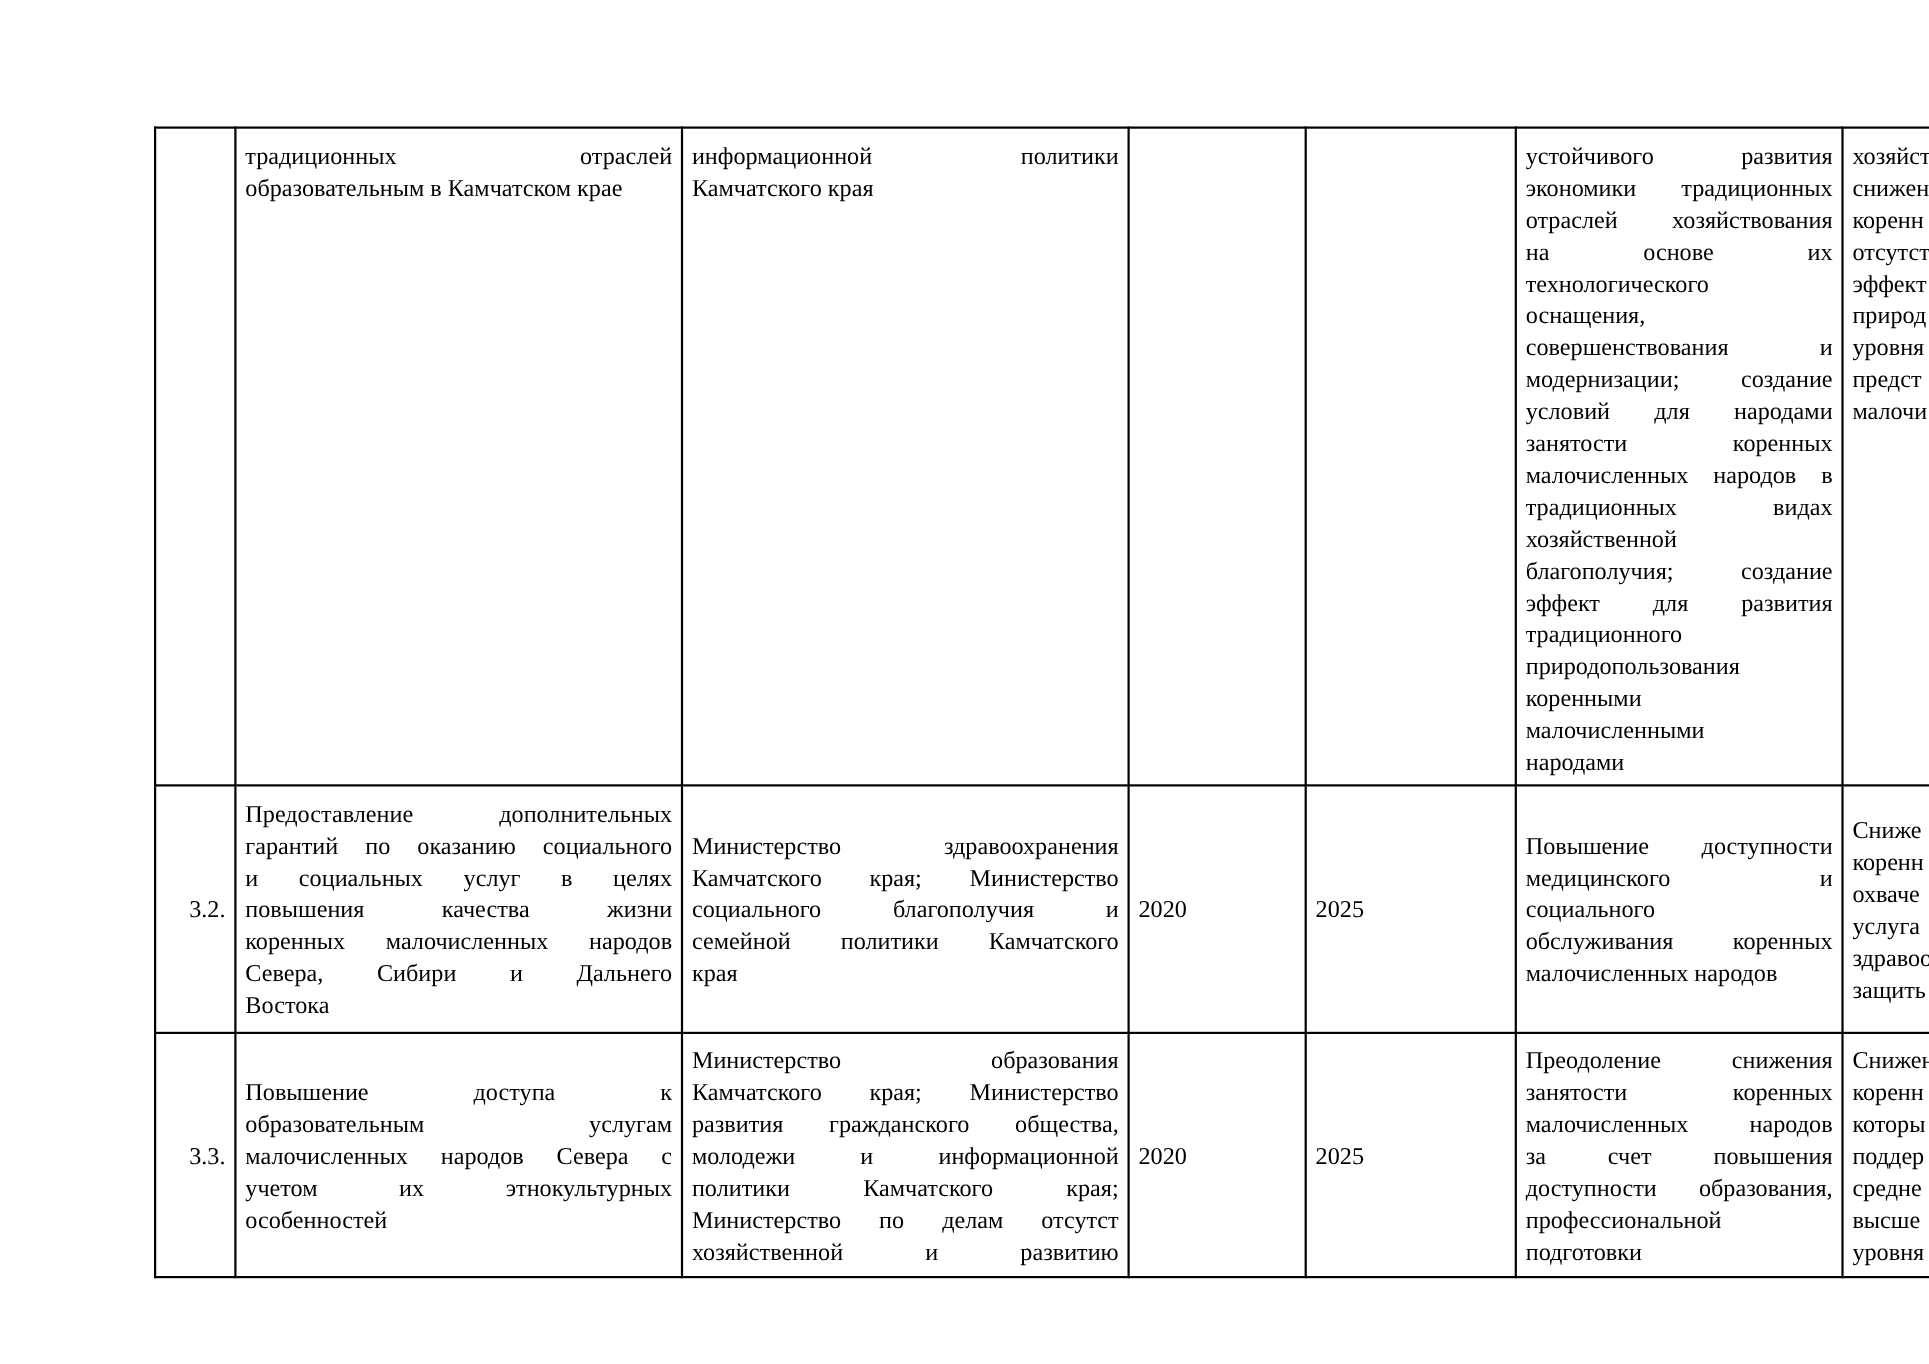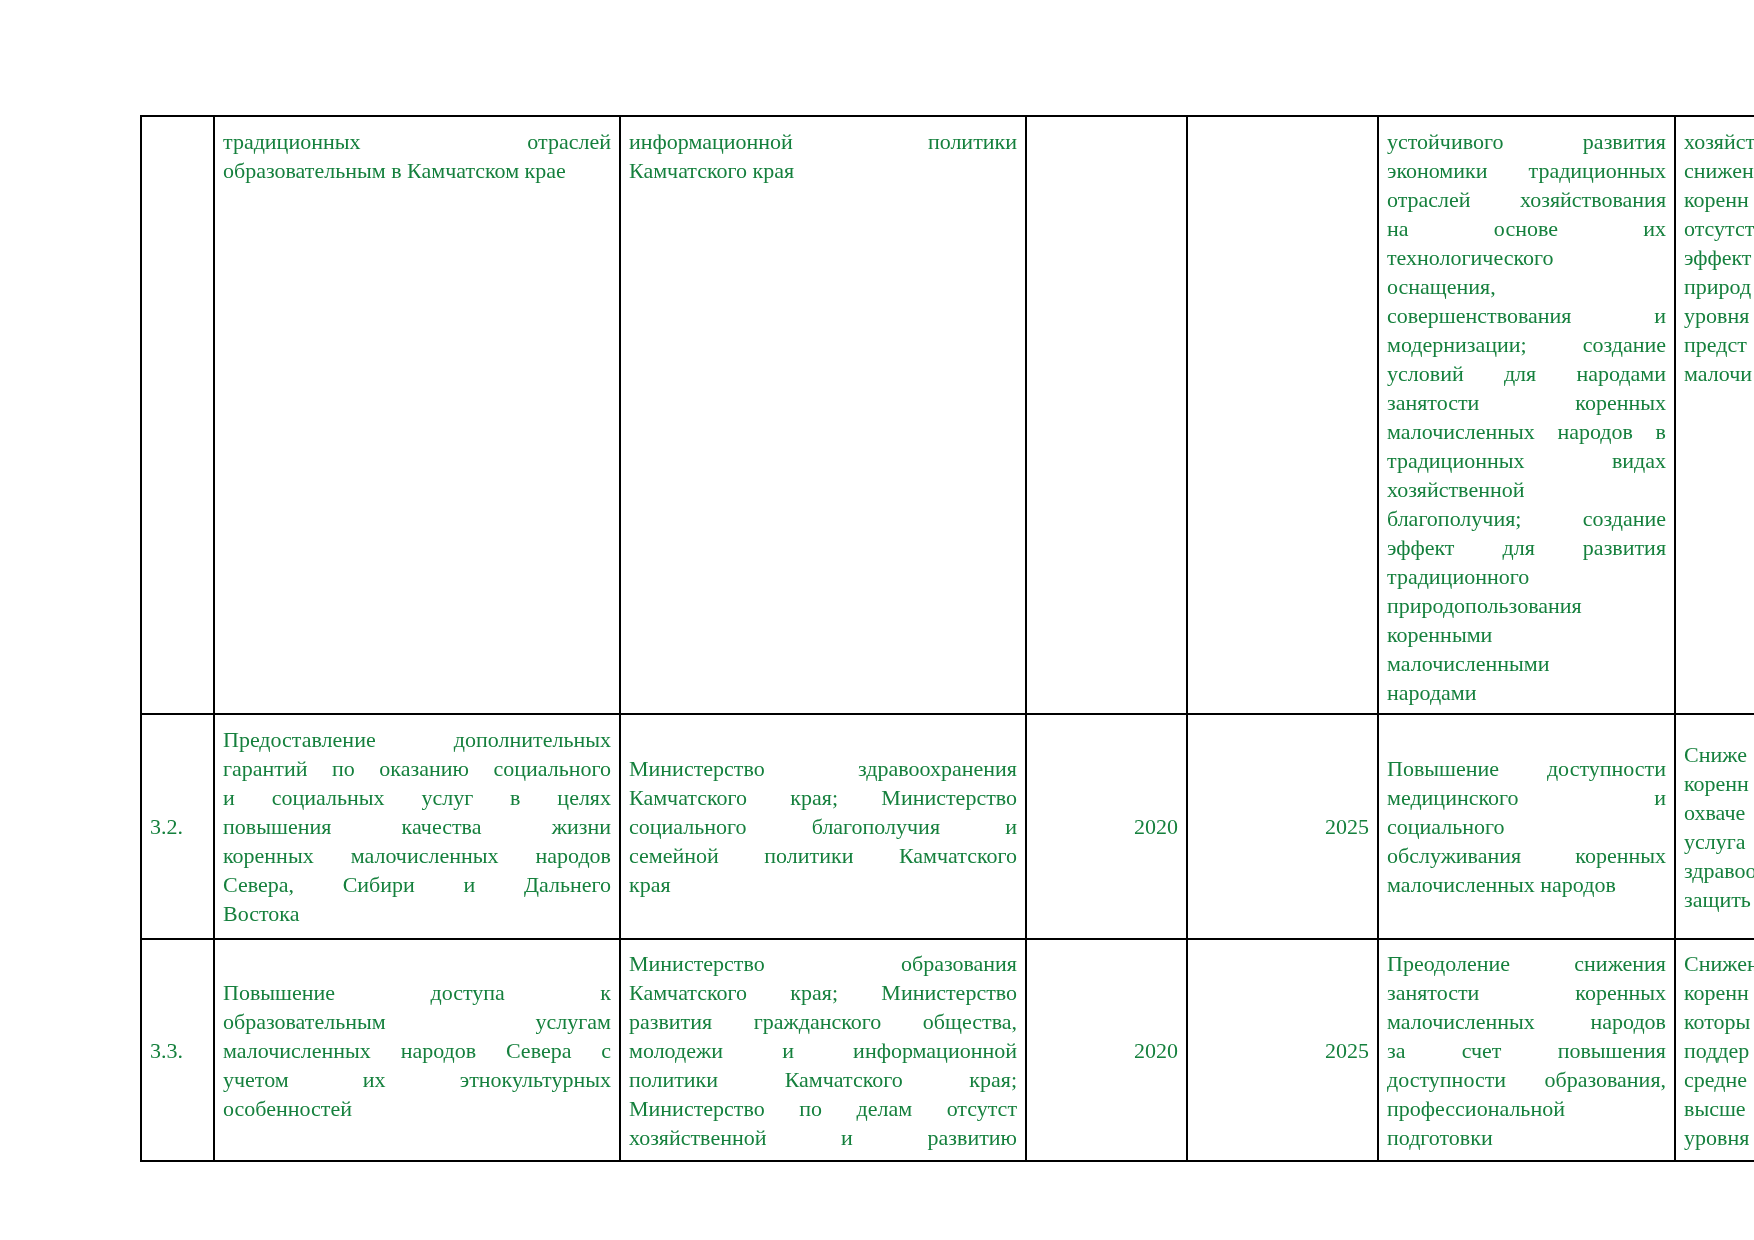--- a/index.html
+++ b/index.html
@@ -8,21 +8,21 @@
     padding: 0;
     background: #ffffff;
   }
   .page {
     position: relative;
     width: 1754px;
     height: 1240px;
     background: #ffffff;
     overflow: hidden;
     font-family: "Liberation Serif", "DejaVu Serif", serif;
-    color: #15803d;
+    color: #000000;
   }
   table.doc-table {
     position: absolute;
     left: 140px;
     top: 115px;
     border-collapse: collapse;
     table-layout: fixed;
     width: 1914px; 
   }
   table.doc-table td {
@@ -30,22 +30,22 @@
     padding: 6px 8px;
     font-size: 22px;
     line-height: 29px;
     vertical-align: middle;
     overflow: hidden;
   }
   tr.row-cont  { height: 598px; }
   tr.row-32    { height: 225px; }
   tr.row-33    { height: 222px; }
   tr.row-cont td { vertical-align: top; padding-top: 10px; }
-  td.c-num  { text-align: left; }
-  td.c-year { text-align: right; }
+  td.c-num  { text-align: right; }
+  td.c-year { text-align: left; }
   .line { white-space: nowrap; }
   .line.j {
     white-space: normal;
     text-align: justify;
     text-align-last: justify;
   }
   .line.p { text-align: left; }
 </style>
 </head>
 <body>

